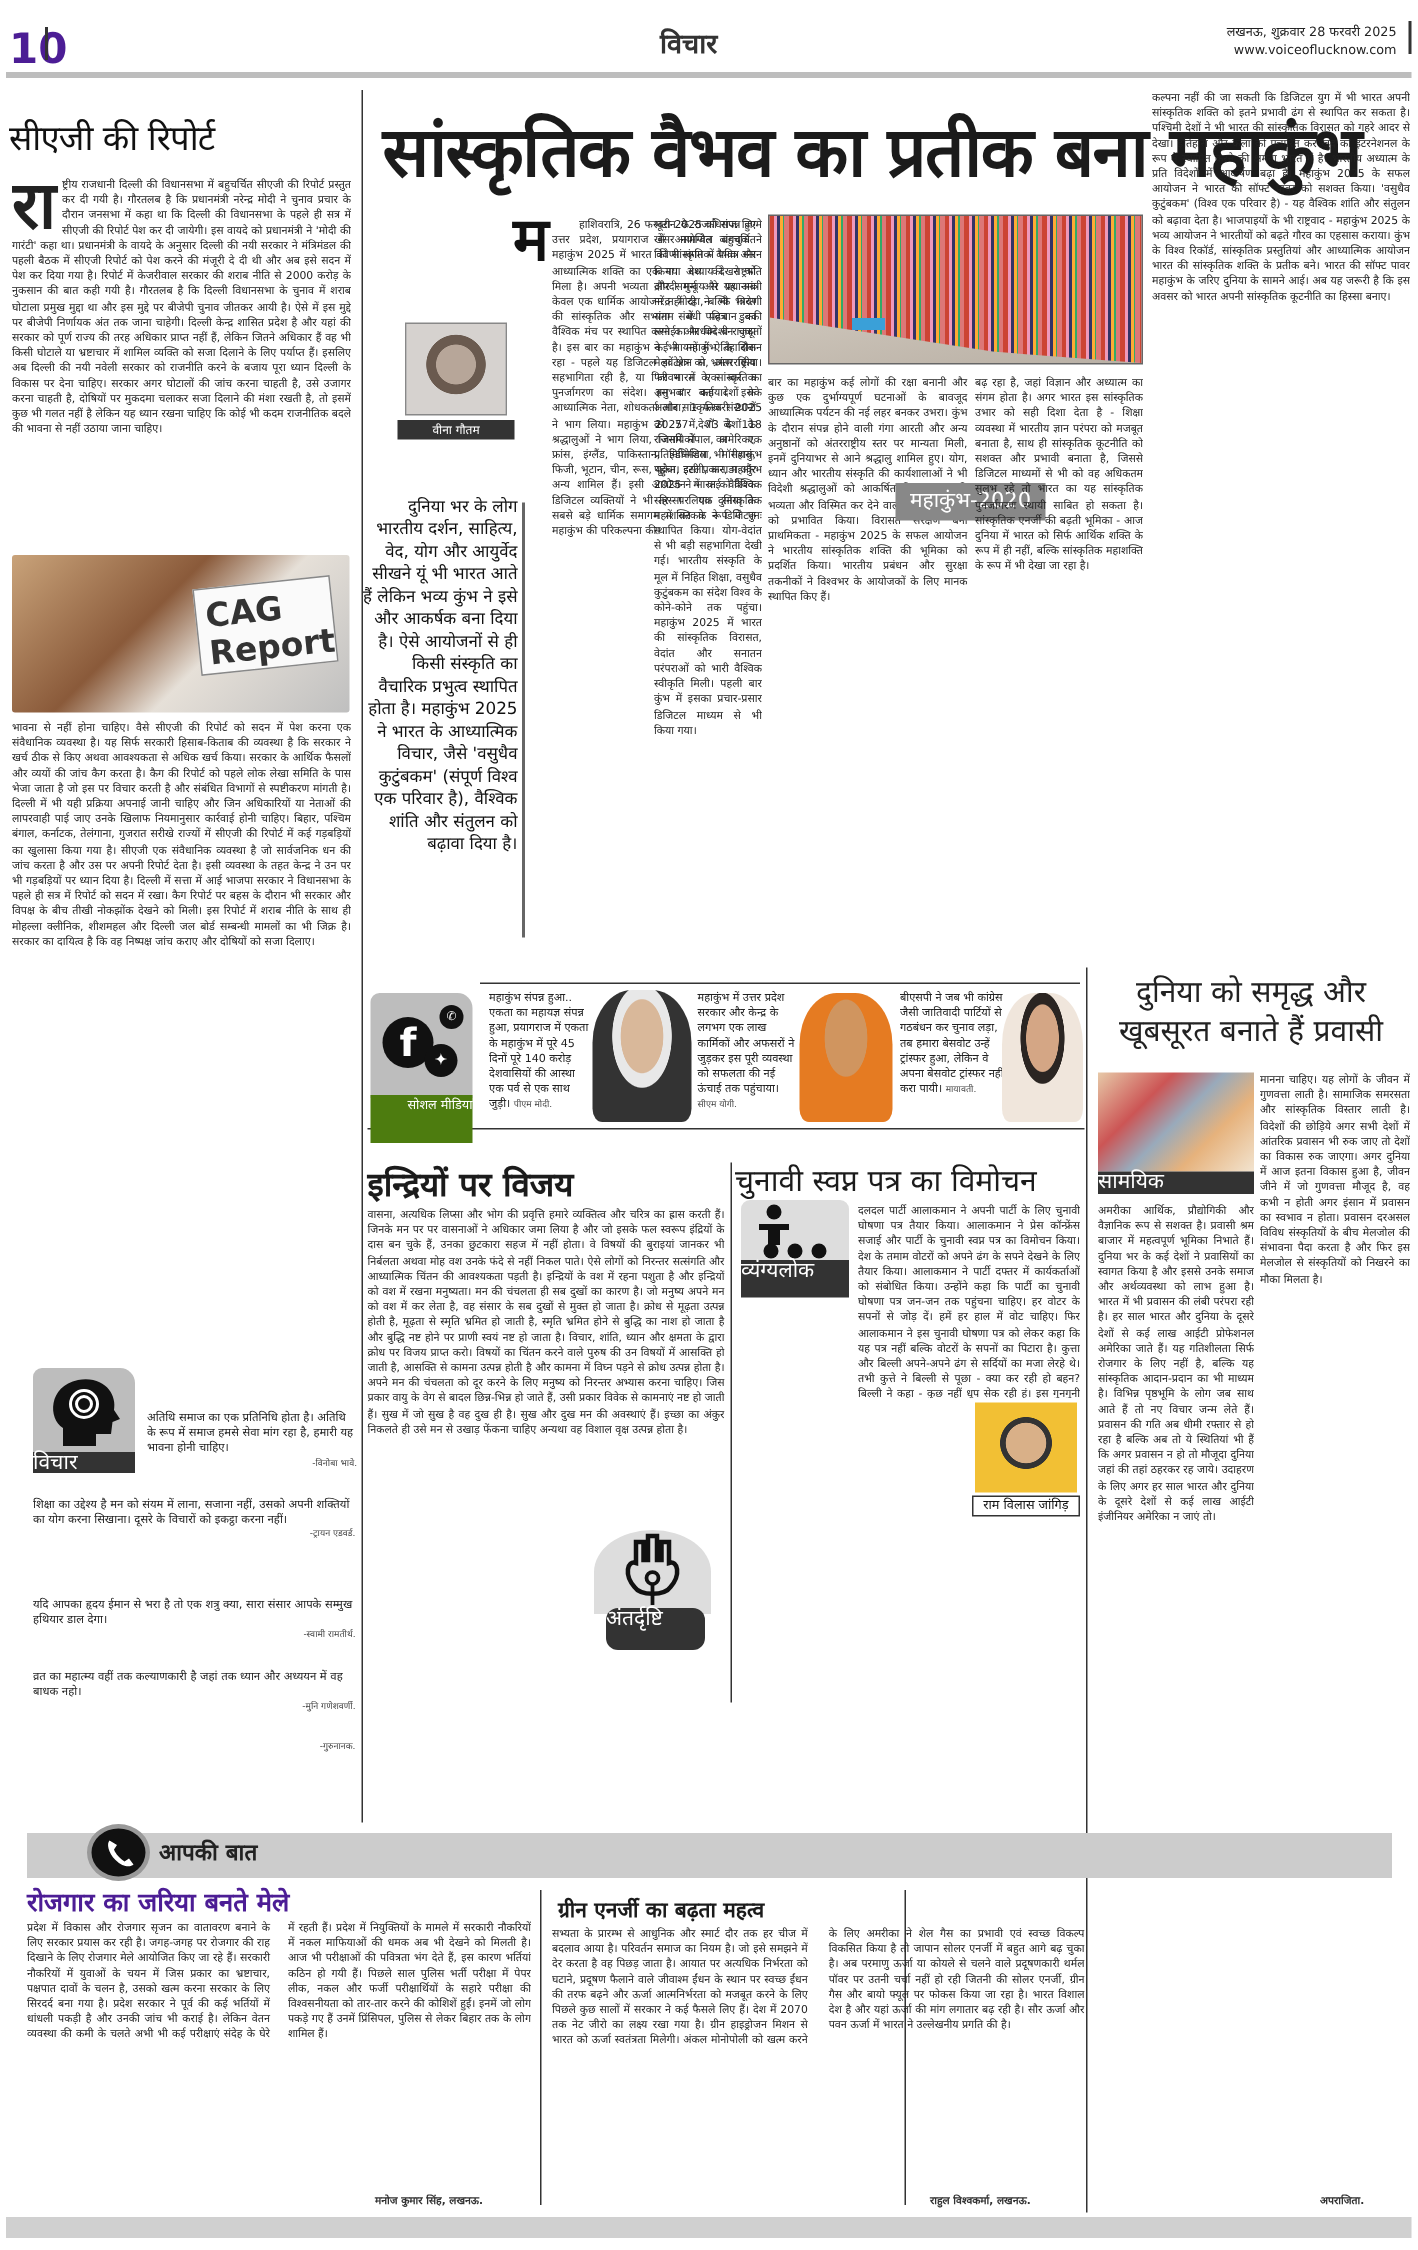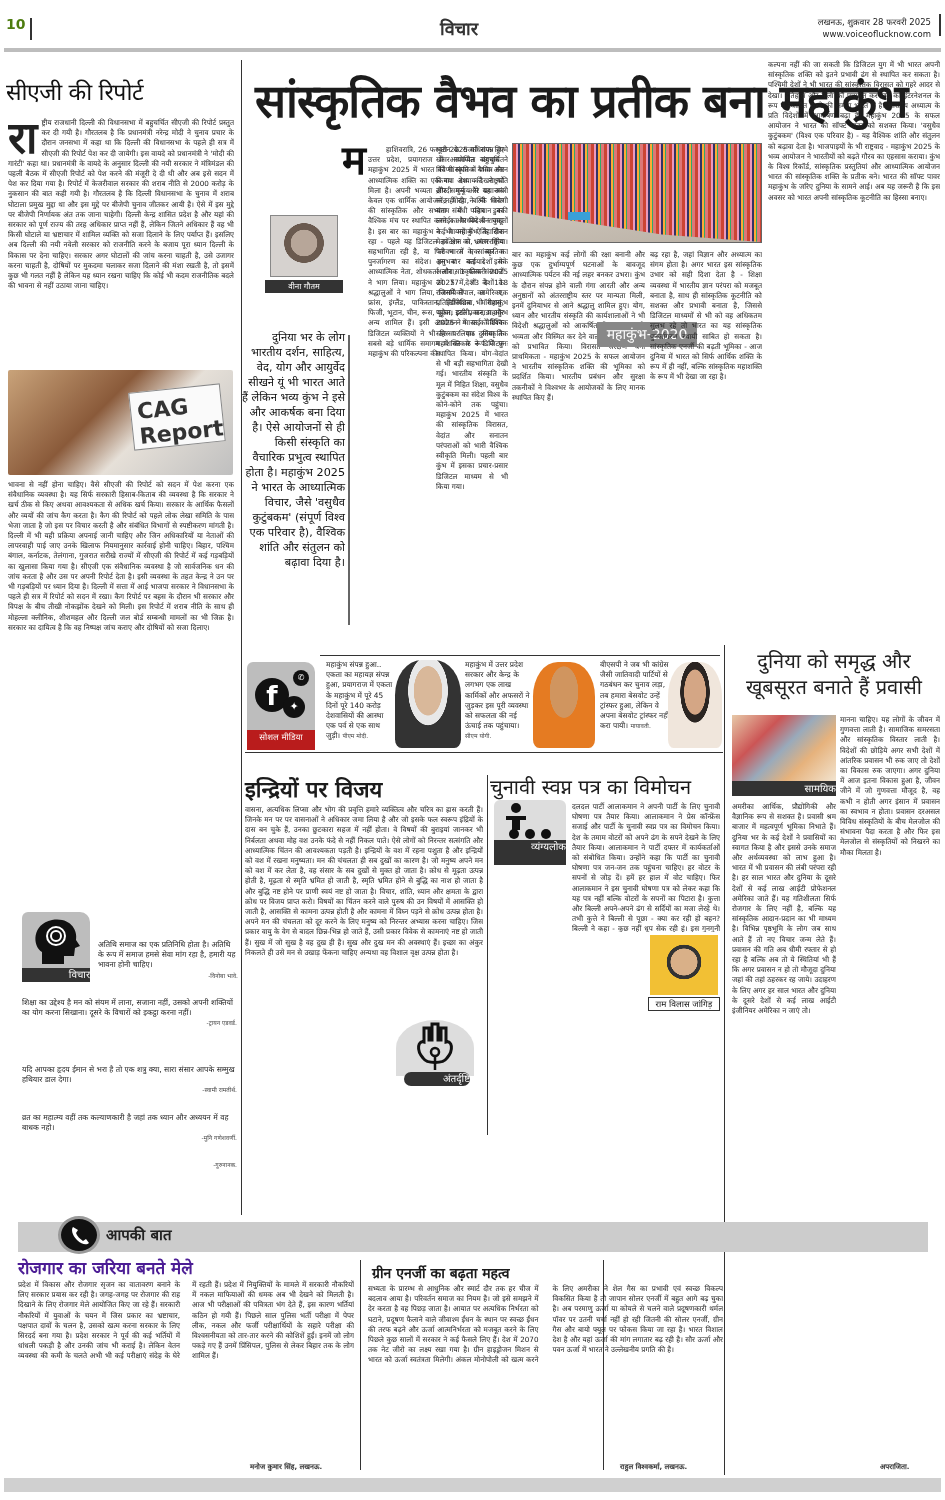--- a/index.html
+++ b/index.html
@@ -1,20 +1,20 @@
 <!DOCTYPE html>
 <html><head>
 <meta charset="utf-8">
 <style>
 *{box-sizing:border-box;margin:0;padding:0}
 body{width:945px;height:1500px;background:#fff;font-family:"DejaVu Sans",sans-serif;color:#111;position:relative;overflow:hidden}
 .abs{position:absolute}
 .txt{font-size:7.2px;line-height:10.2px;color:#222;text-align:justify;overflow:hidden}
 .masthead{left:0;top:0;width:945px;height:50px}
-.pageno{left:6px;top:16px;font-size:14px;font-weight:bold;color:#4d7c0f}
+.pageno{left:6px;top:16px;font-size:28px;font-weight:bold;color:#4c1d95}
 .pbar{left:30px;top:18px;width:2px;height:22px;background:#333}
 .brand{left:38px;top:12px;font-size:27px;font-weight:bold;color:#1a1a1a;letter-spacing:-1px}
 .brand .mid{color:#888}
 .section{left:440px;top:16px;font-size:18px;font-weight:bold;color:#333}
 .dateline{right:14px;top:16px;font-size:8.5px;text-align:right;line-height:12px;color:#222}
 .rbar{right:4px;top:14px;width:2px;height:22px;background:#333}
 .rule{left:4px;top:48px;width:937px;height:4px;background:#bdbdbd}
 .vrule{width:1px;background:#333}
 .cag-title{left:6px;top:75px;font-size:23px;color:#111;letter-spacing:-0.5px}
 .dropcap{font-size:44px;float:left;line-height:40px;margin-right:4px;font-weight:bold}
@@ -25,36 +25,36 @@
 .author-name{left:265px;top:280px;width:78px;height:13px;background:#333;color:#fff;font-size:8px;text-align:center;line-height:13px}
 .pull{left:240px;top:330px;width:105px;font-size:11.2px;line-height:15px;text-align:right;color:#111}
 .pullbar{left:348px;top:335px;width:2px;height:290px;background:#666}
 .crowd{left:512px;top:143px;width:250px;height:100px;background:
 repeating-linear-gradient(90deg,#c43 0 3px,#e9b 3px 5px,#336 5px 7px,#fa3 7px 9px,#3a6 9px 10px,#d77 10px 13px);
 border:1px solid #666}
 .crowd .water{position:absolute;left:0;bottom:0;width:100%;height:38px;background:linear-gradient(170deg,#cfc7bc,#b9b0a5);clip-path:polygon(0 20%,60% 80%,100% 100%,0 100%)}
 .crowd .boat{position:absolute;left:55px;top:68px;width:22px;height:8px;background:#3aa0d8}
 .kumbh-box{left:597px;top:322px;width:100px;height:25px;background:#888;color:#fff;font-size:14px;line-height:25px;text-align:center}
 .social-icon{left:247px;top:662px;width:68px;height:70px;background:#bdbdbd;border-radius:6px 10px 0 0}
-.social-lbl{left:247px;top:730px;width:68px;height:20px;background:#b91c1c;color:#fff;font-size:8.5px;text-align:center;line-height:14px}
+.social-lbl{left:247px;top:730px;width:68px;height:32px;background:#4d7c0f;color:#fff;font-size:8.5px;text-align:right;line-height:14px}
 .fb{position:absolute;left:8px;top:16px;width:34px;height:34px;border-radius:50%;background:#111;color:#fff;font-weight:bold;font-size:26px;text-align:center;line-height:36px}
 .tw{position:absolute;left:36px;top:34px;width:22px;height:22px;border-radius:50%;background:#111;color:#fff;font-size:11px;text-align:center;line-height:22px}
 .wa{position:absolute;left:46px;top:8px;width:16px;height:16px;border-radius:50%;background:#111;color:#fff;font-size:8px;text-align:center;line-height:16px}
 .quote-txt{font-size:7.6px;line-height:10.2px;color:#222}
 .q-attr{font-size:6px;color:#444}
 .face{border-radius:40% 40% 10% 10%}
 .prava-title{left:728px;top:648px;width:212px;font-size:20px;line-height:26px;text-align:center;color:#222}
 .prava-img{left:732px;top:715px;width:104px;height:66px;background:linear-gradient(135deg,#e7c9a8,#c55 30%,#9ab 50%,#e6b27c 70%,#f2e4d0)}
-.lbl-dark{background:#333;color:#fff;text-align:right;font-size:10px}
+.lbl-dark{background:#333;color:#fff;text-align:left;font-size:14px}
 .indriya-title{left:245px;top:773px;font-size:22px;font-weight:bold;color:#1b1b1b}
 .chunavi-title{left:490px;top:773px;font-size:20px;color:#1b1b1b}
 .vyang-icon{left:494px;top:800px;width:72px;height:44px;background:#ddd;border-radius:6px 6px 0 0}
 .vyang-lbl{left:494px;top:840px;width:72px;height:25px}
 .antar{left:396px;top:1020px;width:78px;height:56px;background:#ddd;border-radius:50% 50% 0 0}
-.antar-lbl{left:404px;top:1072px;width:66px;height:14px;border-radius:8px}
+.antar-lbl{left:404px;top:1072px;width:66px;height:28px;border-radius:8px}
 .ram-img{left:650px;top:935px;width:68px;height:60px;background:radial-gradient(circle at 50% 45%,#d9b088 0 28%,#333 29% 36%,#f2c034 37%)}
 .ram-lbl{left:648px;top:997px;width:72px;height:14px;border:1px solid #333;font-size:8.5px;text-align:center;line-height:12px;background:#fff}
 .vichar-icon{left:22px;top:912px;width:68px;height:56px;background:#bdbdbd;border-radius:6px 10px 0 0}
 .vichar-lbl{left:22px;top:968px;width:68px;height:14px;line-height:14px}
 .aapki-bar{left:18px;top:1222px;width:227px;height:30px;background:#ccc}
 .aapki-icon{left:58px;top:1216px;width:42px;height:38px;border-radius:50%;background:#111;border:3px solid #999}
 .aapki-txt{left:106px;top:1224px;font-size:15px;font-weight:bold;color:#222}
 .rozgar-title{left:18px;top:1256px;font-size:17px;font-weight:bold;color:#4c1d95}
 .green-title{left:372px;top:1263px;font-size:14px;font-weight:bold;color:#1b1b1b}
 .bottom-band{left:4px;top:1478px;width:937px;height:14px;background:#d0d0d0}

